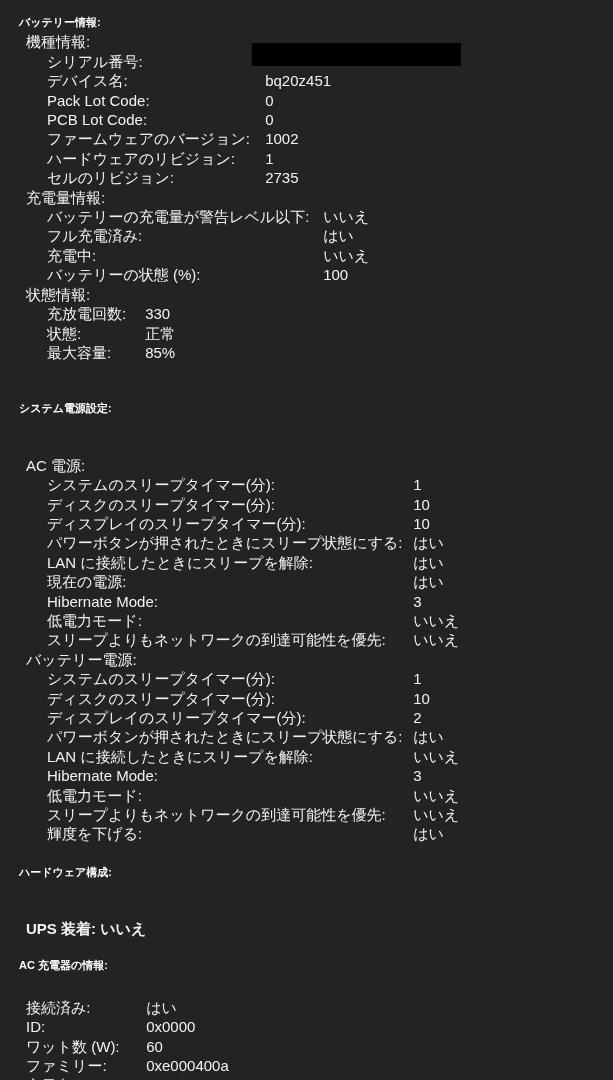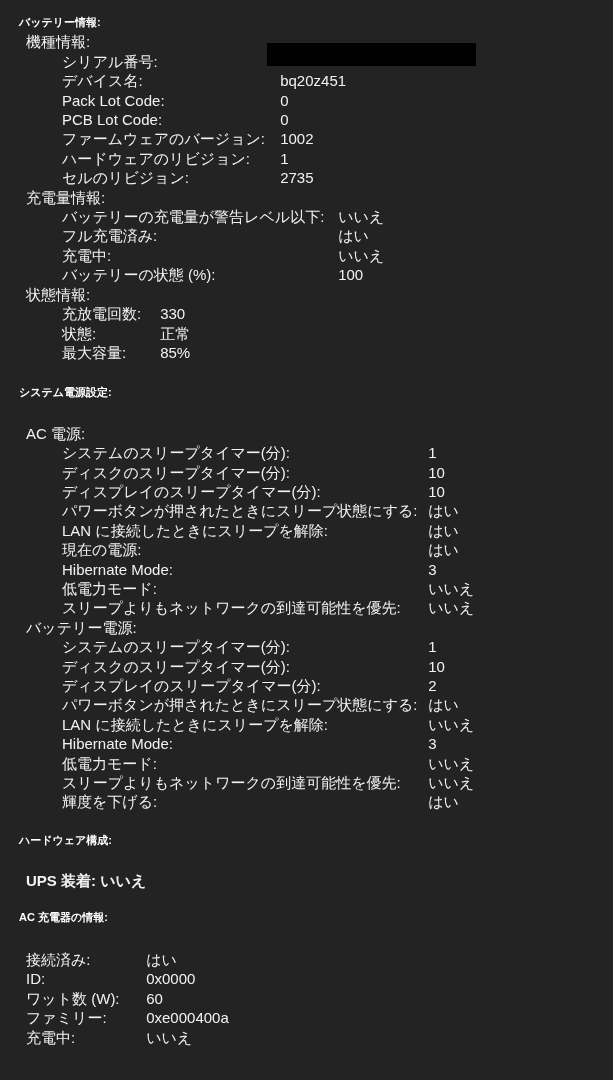--- a/index.html
+++ b/index.html
@@ -12,21 +12,21 @@
     line-height: 19.4px;
   }
   .report { padding: 13px 0 0 19px; }
   .sec-title {
     font-size: 11px;
     font-weight: 700;
     color: var(--heading, #ffffff);
     white-space: nowrap;
   }
   .group-title { margin-left: 7px; white-space: nowrap; }
-  .rows { margin-left: 43px; }
+  .rows { margin-left: 28px; }
   .row { position: relative; white-space: nowrap; }
   .row .lbl { display: inline-block; vertical-align: top; }
   .rows-model  .lbl { width: 214px; }
   .rows-charge .lbl { width: 272px; }
   .rows-health .lbl { width: 94px; }
   .rows-power  .lbl { width: 362px; }
   .rows-charger .lbl { width: 116px; }
   .row-ups { margin-left: 7px; white-space: nowrap; font-weight: bold; }
   .row-ups .lbl { display: inline-block; width: 70px; }
   .rows-charger { margin-left: 7px; }
@@ -34,21 +34,21 @@
     position: absolute;
     left: 205px;
     top: -9px;
     width: 209px;
     height: 23px;
     background: var(--redaction, #000000);
   }
   .mt17 { margin-top: 17px; }
   .mt19 { margin-top: 19px; }
   .mt20 { }
-  .mt21 { margin-top: 21px; }
+  .mt21 { margin-top: 37px; }
   .mt23 { margin-top: 23px; }
 </style>
 </head>
 <body>
 
 <main class="report">
 
   <section>
     <h1 class="sec-title">バッテリー情報:</h1>
 

